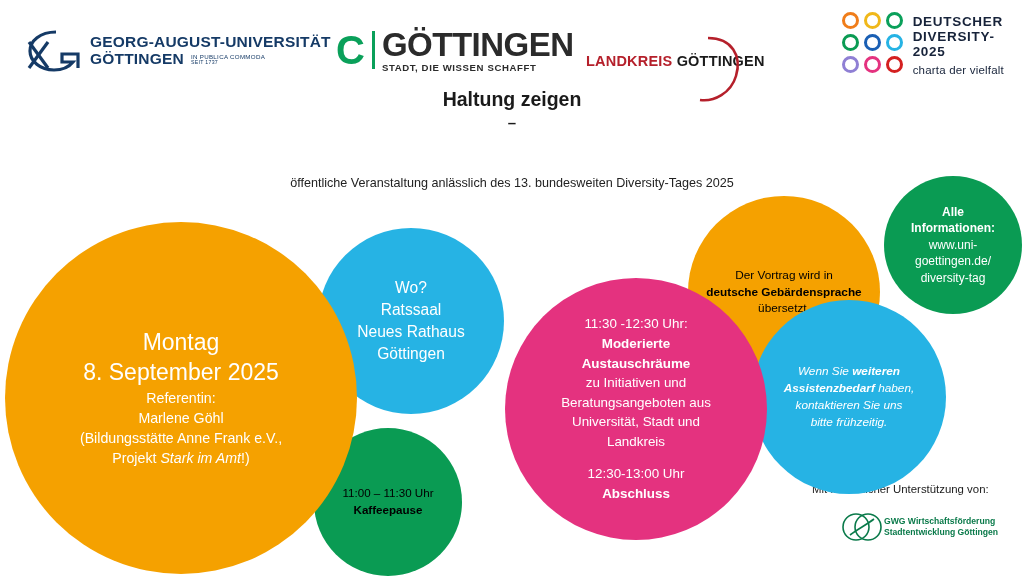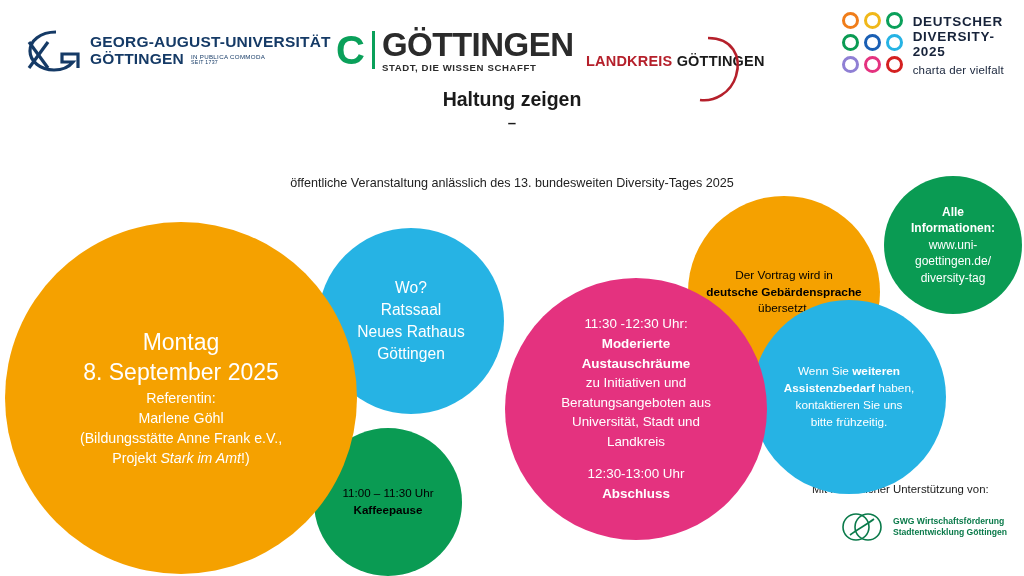--- a/index.html
+++ b/index.html
@@ -270,20 +270,21 @@
     left: 752px; top: 300px;
     width: 194px; height: 194px;
     background: #26b3e4;
     color: #fff;
     z-index: 3;
   }
   .c-cyan-assist .inner {
     padding: 0 18px;
     font-size: 11.8px;
     line-height: 1.45;
+    font-style: italic;
   }
 
   .c-green-info {
     left: 884px; top: 176px;
     width: 138px; height: 138px;
     background: #0a9b53;
     color: #fff;
     z-index: 4;
   }
   .c-green-info .inner {
@@ -301,21 +302,21 @@
     left: 812px; top: 483px;
     font-size: 11.4px;
     color: #1a1a1a;
     white-space: nowrap;
   }
   .gwg {
     position: absolute;
     left: 840px; top: 505px;
     display: flex;
     align-items: center;
-    gap: 9px;
+    gap: 0;
   }
   .gwg-mark { width: 44px; height: 44px; flex: none; }
   .gwg-txt { line-height: 1.25; }
   .gwg-l1 {
     font-size: 8.6px;
     font-weight: bold;
     color: #0a7a4a;
     white-space: nowrap;
   }
   .gwg-l2 {

